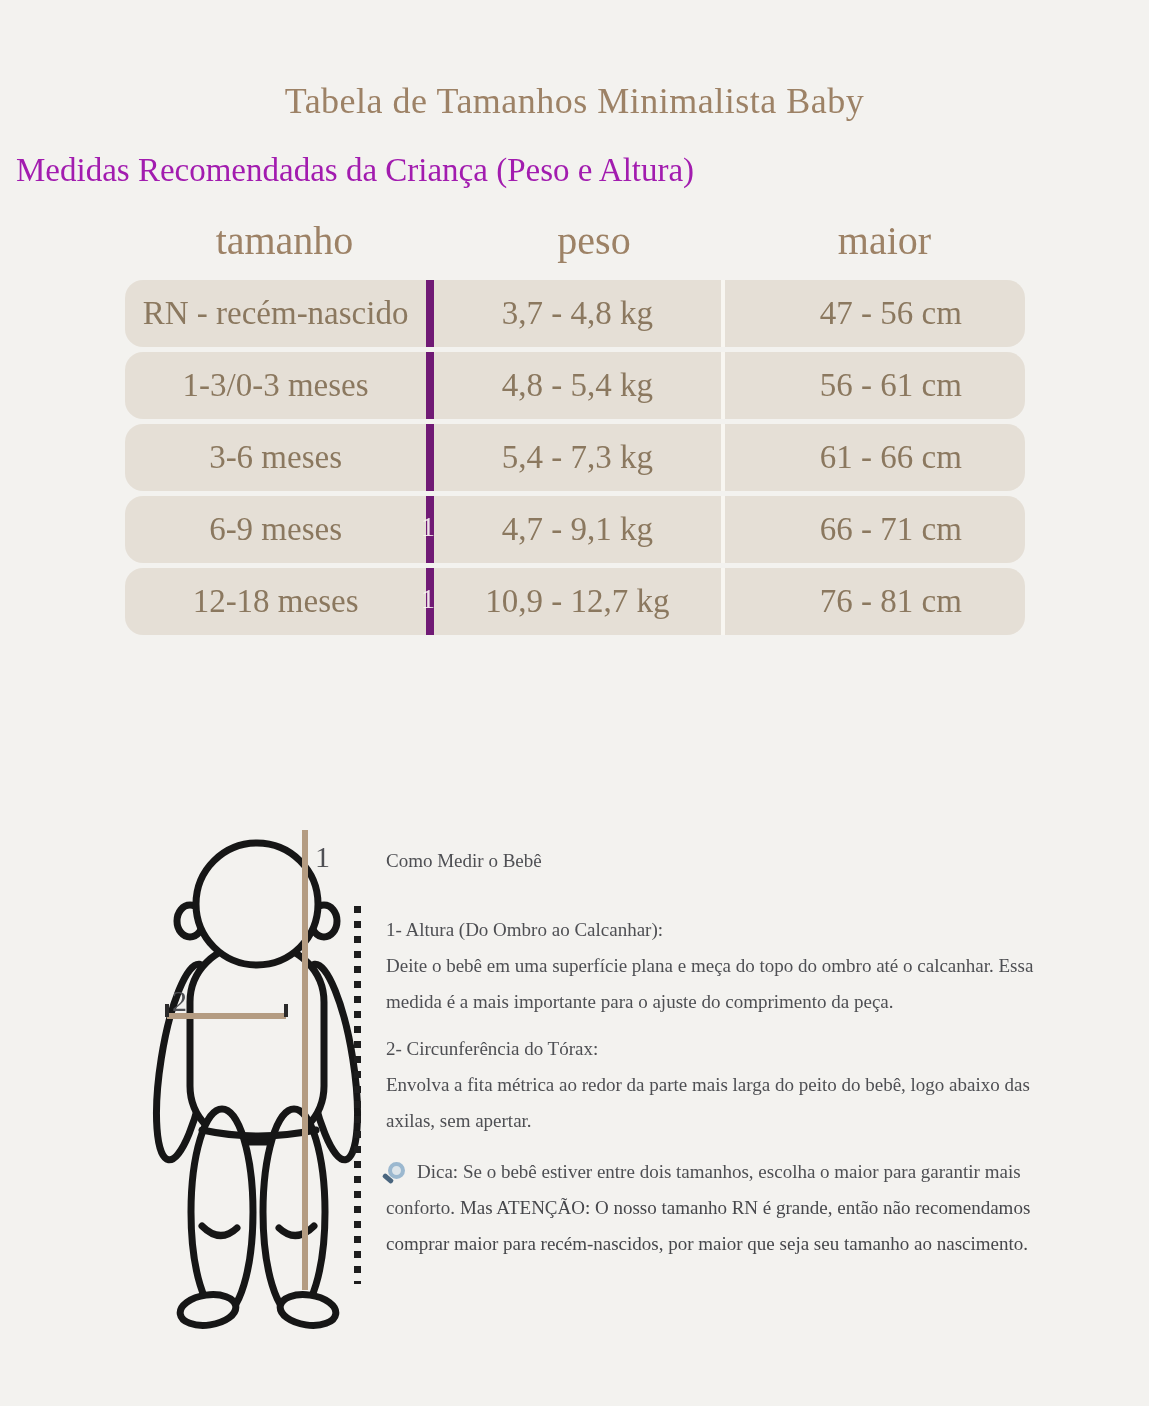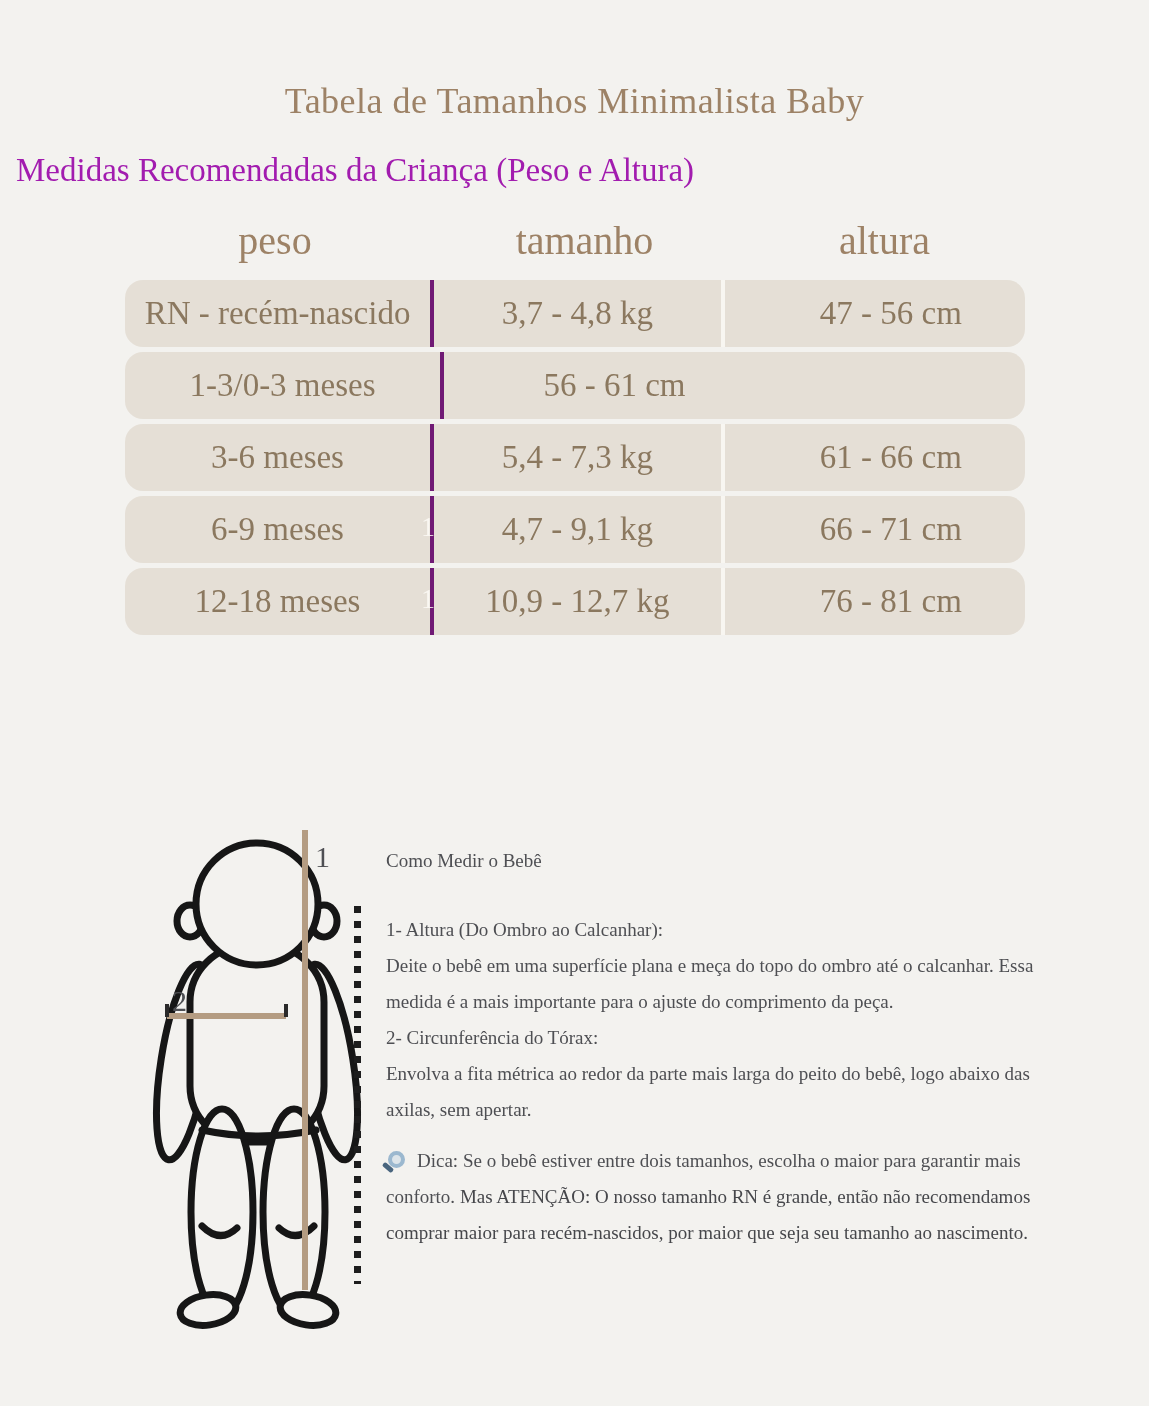--- a/index.html
+++ b/index.html
@@ -33,21 +33,21 @@
   .col-weight { width: 300px; }
   .col-height { width: 281px; }
   .size-table { position: absolute; top: 280px; left: 125px; width: 900px; }
   .t-row {
     position: relative;
     display: flex; width: 900px; height: 67px; margin-bottom: 5px;
     background: #e5dfd6; border-radius: 18px;
     color: #8b785f; font-size: 33px;
   }
   .t-row .cell { line-height: 67px; text-align: center; }
-  .t-row .cell.c1 { width: 319px; border-right: 4px solid #701a75; }
+  .t-row .cell.c1 { width: 319px; border-right: 8px solid #701a75; }
   .t-row .cell.c2 { width: 300px; border-right: 4px solid #f8f6f1; }
   .t-row .cell.c3 { width: 277px; margin-left: 32px; }
   .watermark {
     position: absolute; left: 296px; top: 15px;
     font-size: 28px; color: rgba(252, 250, 245, 0.9);
     pointer-events: none;
   }
   
   .baby-svg { position: absolute; left: 140px; top: 820px; width: 240px; height: 510px; }
   .measure-label { position: absolute; font-size: 30px; color: #4e4f53; }
@@ -56,21 +56,21 @@
   .dotted-divider {
     position: absolute; left: 354px; top: 906px; width: 7px; height: 378px;
     background: repeating-linear-gradient(to bottom, #1d1d1d 0 7px, transparent 7px 15px);
   }
   
   .guide {
     position: absolute; left: 386px; top: 843px; width: 668px;
     color: #4e4f53; font-size: 19px; line-height: 36px;
   }
   .guide-heading { margin-bottom: 33px; }
-  .guide-step1 { }
+  .guide-step1 { margin-bottom: 11px; }
   .guide-step2 { margin-bottom: 15px; }
   .tip-bold { font-weight: normal; color: #46474b; }
   
   .mag {
     display: inline-block; width: 17px; height: 17px;
     border: 4px solid #9bb8cf; border-radius: 50%;
     background: rgba(178, 204, 224, 0.35);
     position: relative; margin-right: 12px; margin-left: 2px;
     vertical-align: -1px;
   }
@@ -82,33 +82,34 @@
 </style>
 </head>
 <body>
 
 <div class="page">
 
   <div class="title">Tabela de Tamanhos Minimalista Baby</div>
   <div class="subtitle">Medidas Recomendadas da Criança (Peso e Altura)</div>
 
   <div class="col-headers">
+    <div class="col col-size">tamanho</div>
     <div class="col col-weight">peso</div>
-    <div class="col col-size">tamanho</div>
-    <div class="col col-height">altura</div>
+    <div class="col col-height">maior</div>
   </div>
 
   <div class="size-table">
     <div class="t-row">
       <div class="cell c1">RN - recém-nascido</div>
       <div class="cell c2">3,7 - 4,8 kg</div>
       <div class="cell c3">47 - 56 cm</div>
     </div>
     <div class="t-row">
       <div class="cell c1">1-3/0-3 meses</div>
+      <div class="cell c2">4,8 - 5,4 kg</div>
       <div class="cell c3">56 - 61 cm</div>
     </div>
     <div class="t-row">
       <div class="cell c1">3-6 meses</div>
       <div class="cell c2">5,4 - 7,3 kg</div>
       <div class="cell c3">61 - 66 cm</div>
     </div>
     <div class="t-row">
       <div class="cell c1">6-9 meses</div>
       <div class="cell c2">4,7 - 9,1 kg</div>

